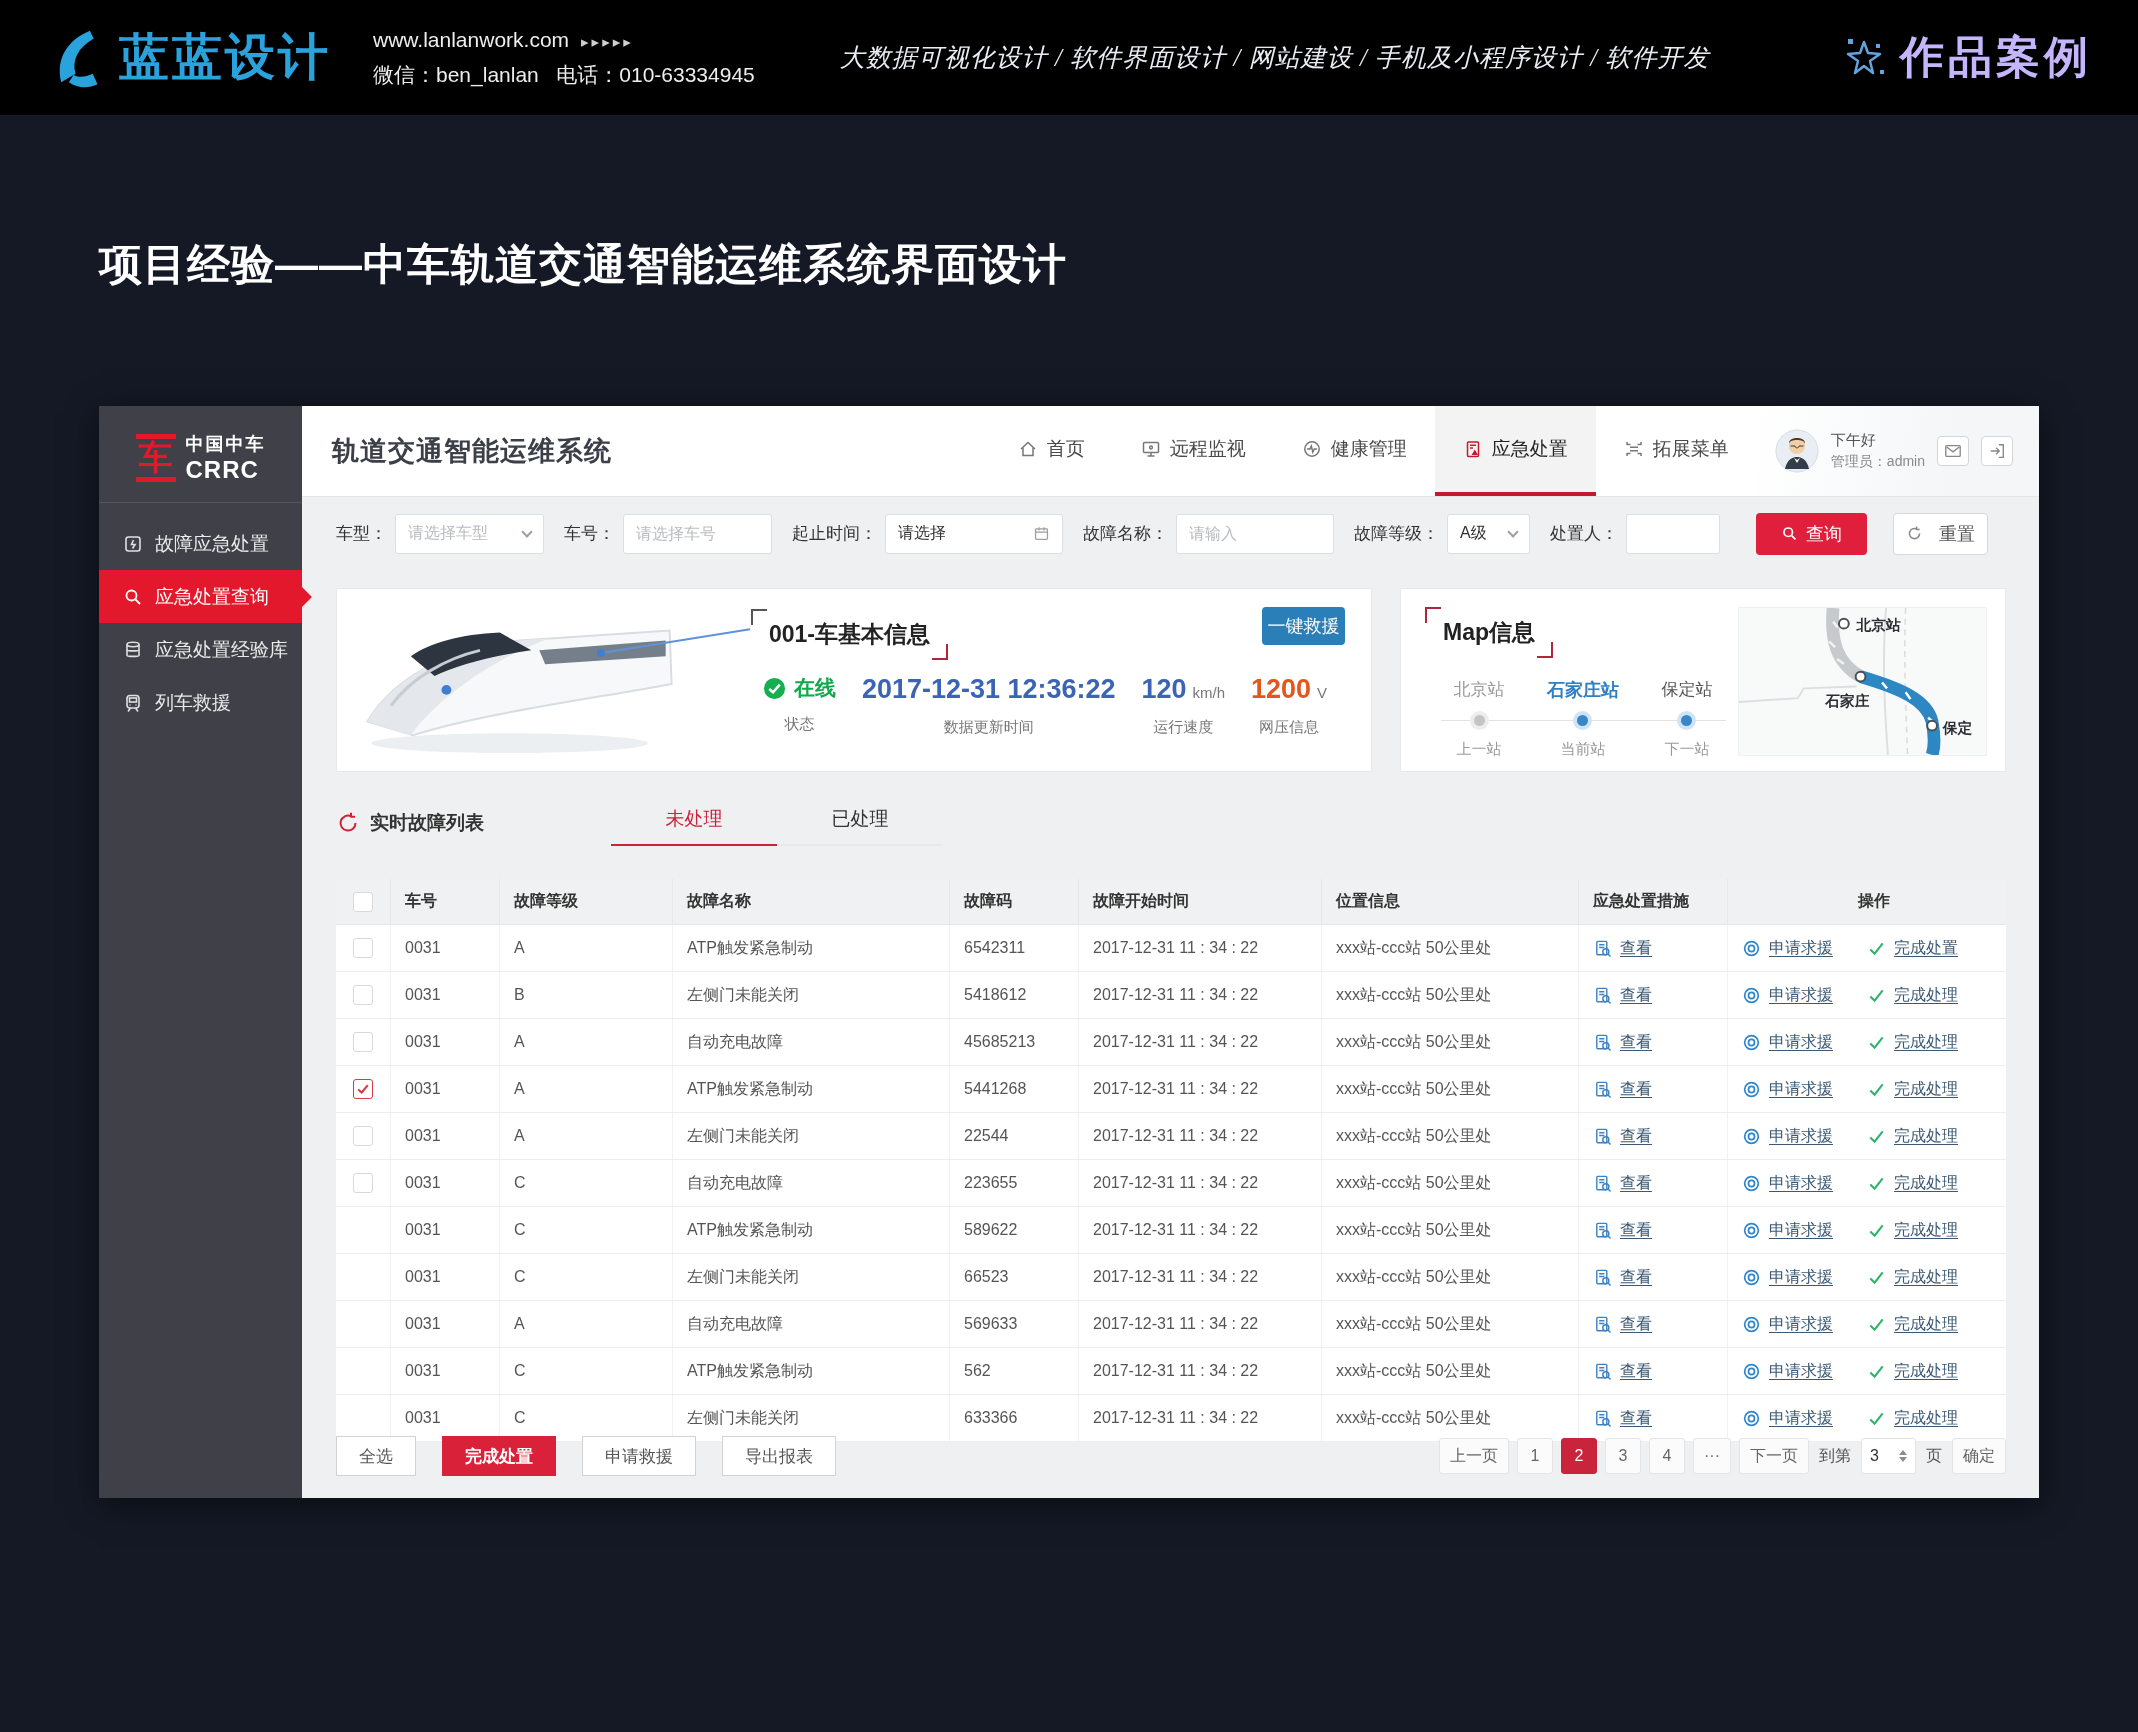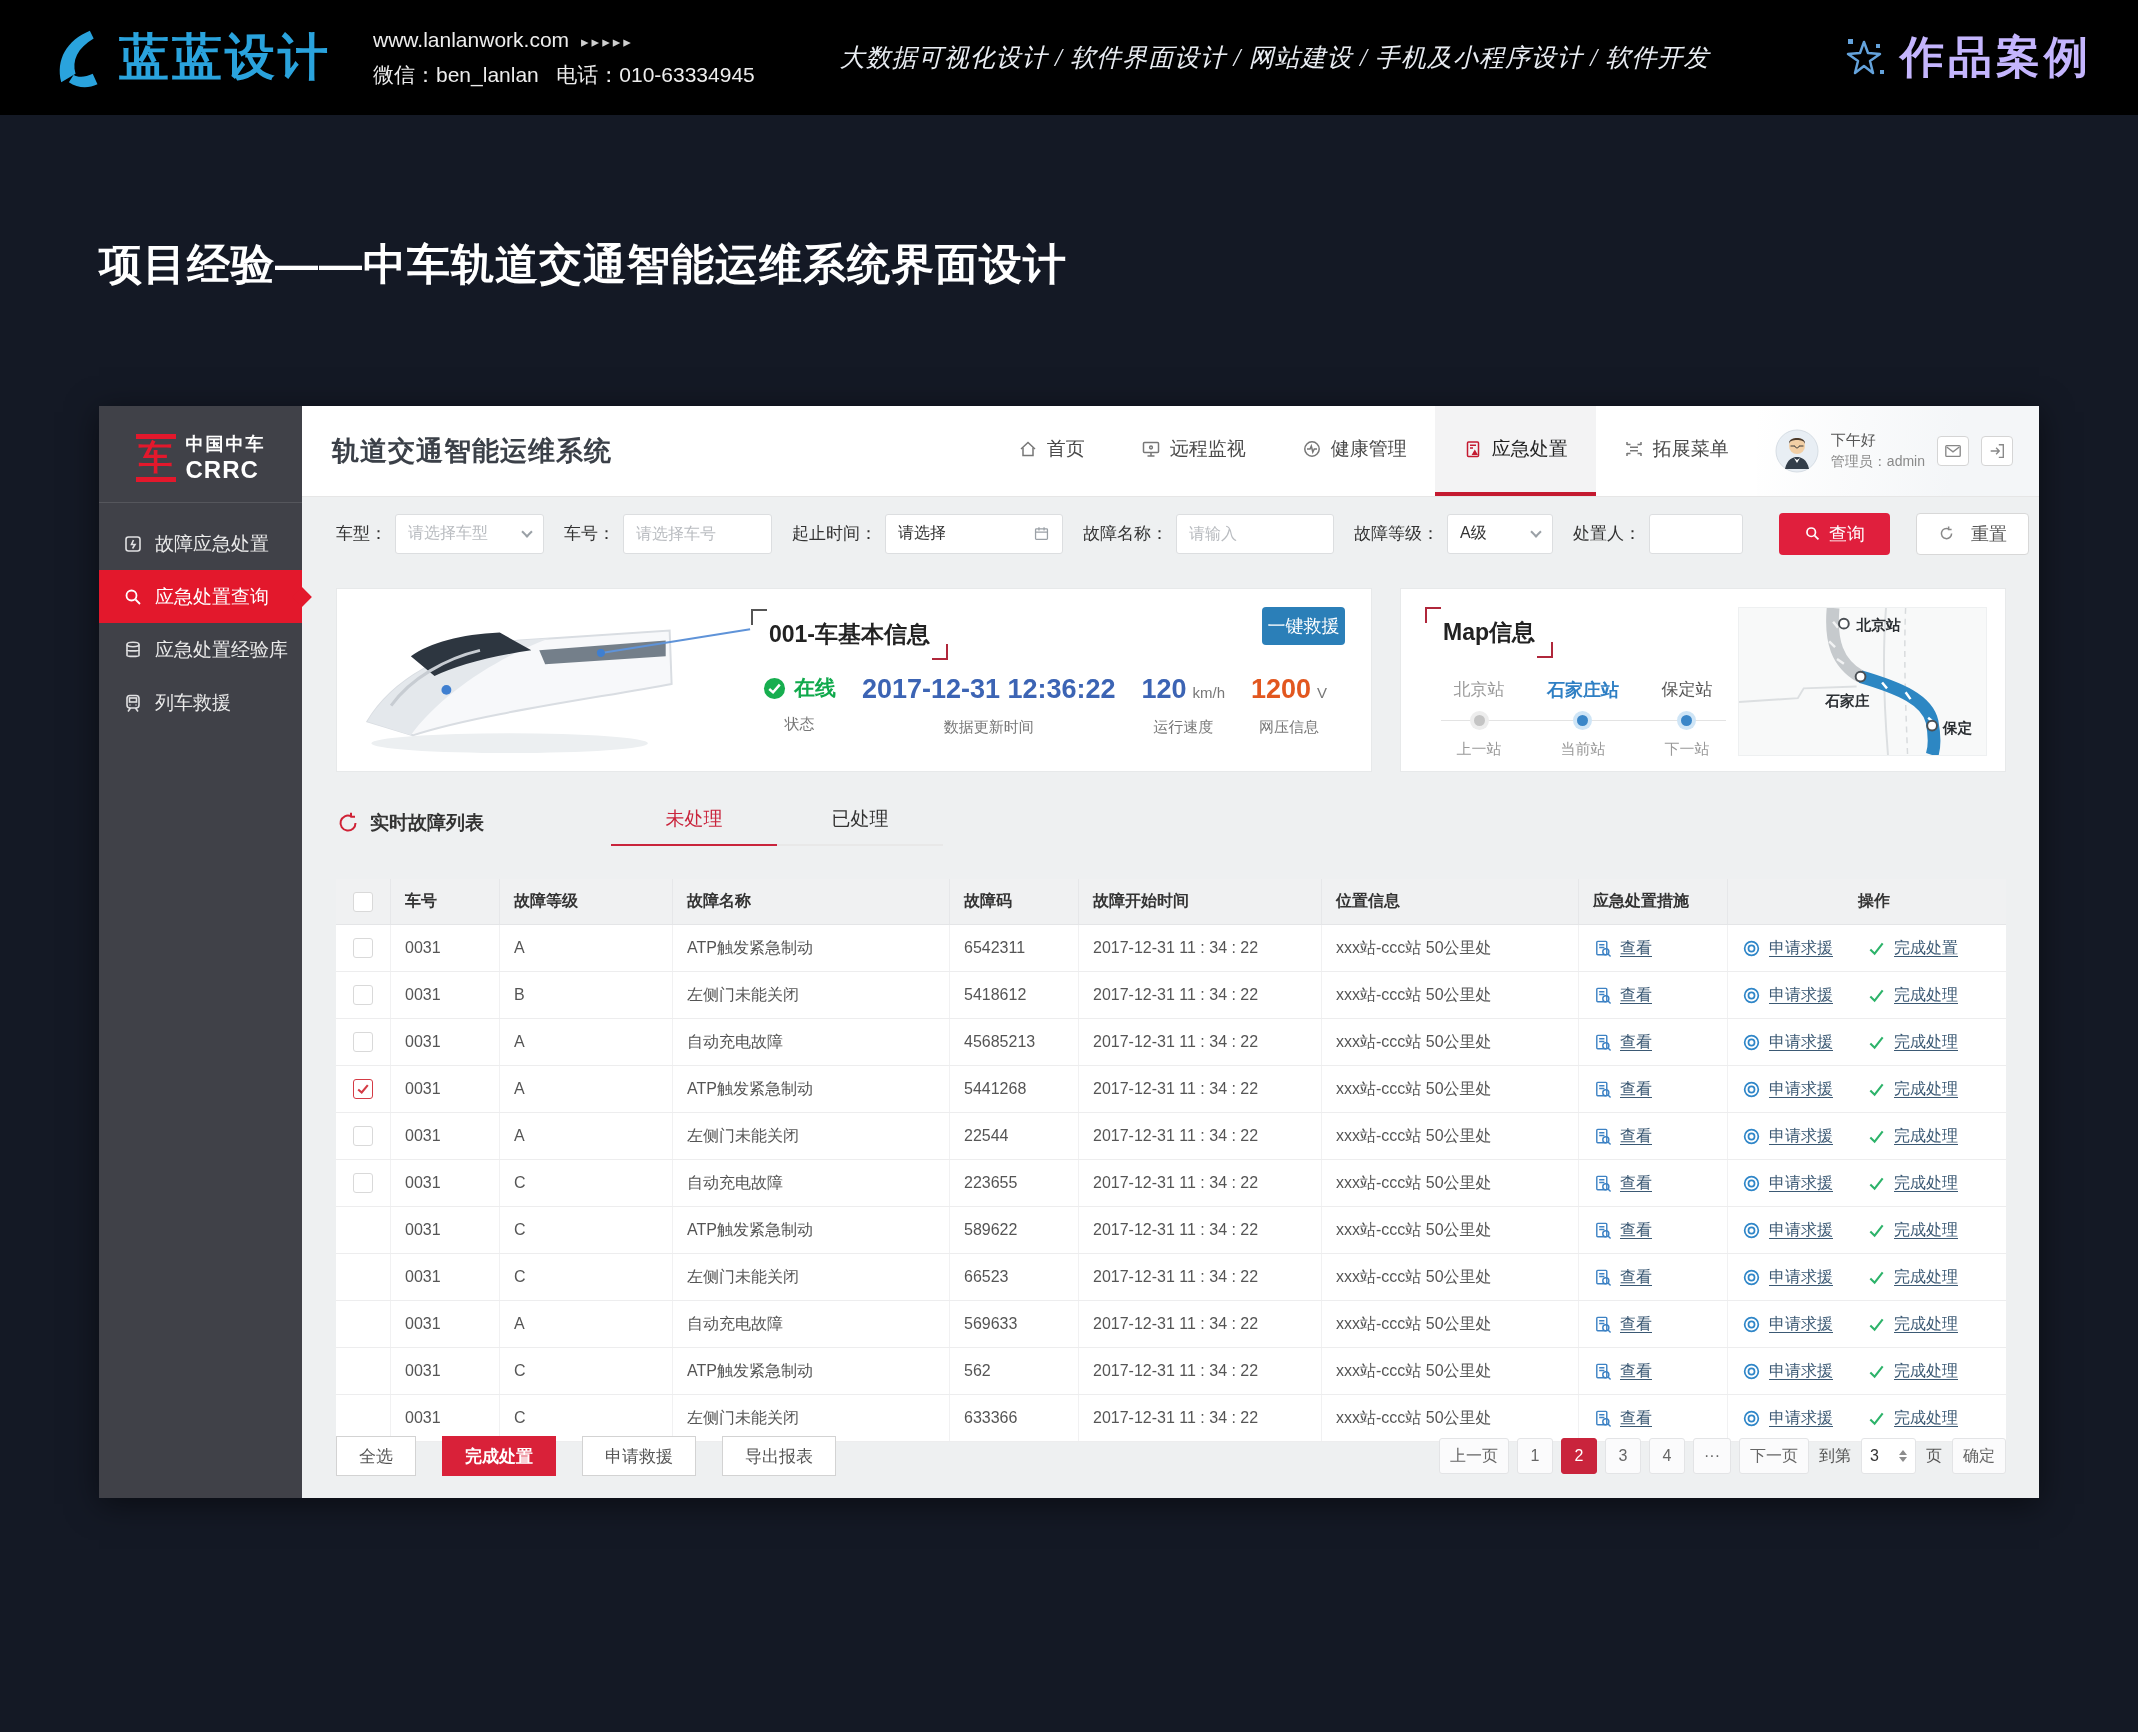--- a/index.html
+++ b/index.html
@@ -48,23 +48,23 @@
 
   
   .filterbar { position:absolute; left:203px; top:91px; width:1737px; height:73px; display:flex; align-items:center; padding-left:34px; gap:20px; }
   .fgroup { display:flex; align-items:center; gap:8px; }
   .flabel { font-size:17px; color:#333; white-space:nowrap; }
   .ctrl { height:40px; background:#fff; border:1px solid #dcdee0; border-radius:3px; display:flex; align-items:center; padding:0 12px; color:#b9bcc0; font-size:16px; }
   .ctrl input { border:none; outline:none; width:100%; font-size:16px; color:#333; font-family:"Liberation Sans", sans-serif; }
   .ctrl input::placeholder { color:#b9bcc0; }
   .sel-val { color:#b9bcc0; } .sel-val.dark { color:#333; }
   .chev { width:8px; height:8px; border:solid #9aa0a6; border-width:0 2px 2px 0; transform:rotate(45deg); margin-left:auto; margin-top:-4px; }
-  .w150 { width:149px; } .w180 { width:178px; } .w160 { width:158px; } .w80 { width:106px; } .w95 { width:94px; }
+  .w150 { width:149px; } .w180 { width:178px; } .w160 { width:158px; } .w80 { width:83px; } .w95 { width:94px; }
   .btn-search { margin-left:16px; width:111px; height:42px; background:#e01f3d; border-radius:4px; color:#fff; font-size:18px; display:flex; align-items:center; justify-content:center; gap:8px; cursor:pointer; }
-  .btn-reset { margin-left:6px; width:113px; height:42px; background:#fff; border:1px solid #d8d8d8; border-radius:4px; color:#555; font-size:18px; display:flex; align-items:center; justify-content:center; gap:16px; cursor:pointer; }
+  .btn-reset { margin-left:6px; width:95px; height:42px; background:#fff; border:1px solid #d8d8d8; border-radius:4px; color:#555; font-size:18px; display:flex; align-items:center; justify-content:center; gap:16px; cursor:pointer; }
 
   
   .cards { position:absolute; left:237px; top:182px; width:1670px; display:flex; gap:28px; }
   .card { background:#fff; border:1px solid #e7e9ea; position:relative; height:184px; }
   .info-card { flex:1; }
   .map-card { width:606px; }
   .cornered { position:relative; display:inline-block; padding:10px 18px; font-size:23px; font-weight:bold; color:#222; }
   .cornered::before { content:""; position:absolute; left:0; top:0; width:14px; height:14px; border-left:2px solid #555; border-top:2px solid #555; }
   .cornered::after { content:""; position:absolute; right:0; bottom:0; width:14px; height:14px; border-right:2px solid #b0273b; border-bottom:2px solid #b0273b; }
   .cornered.red::before { border-color:#b0273b; }

